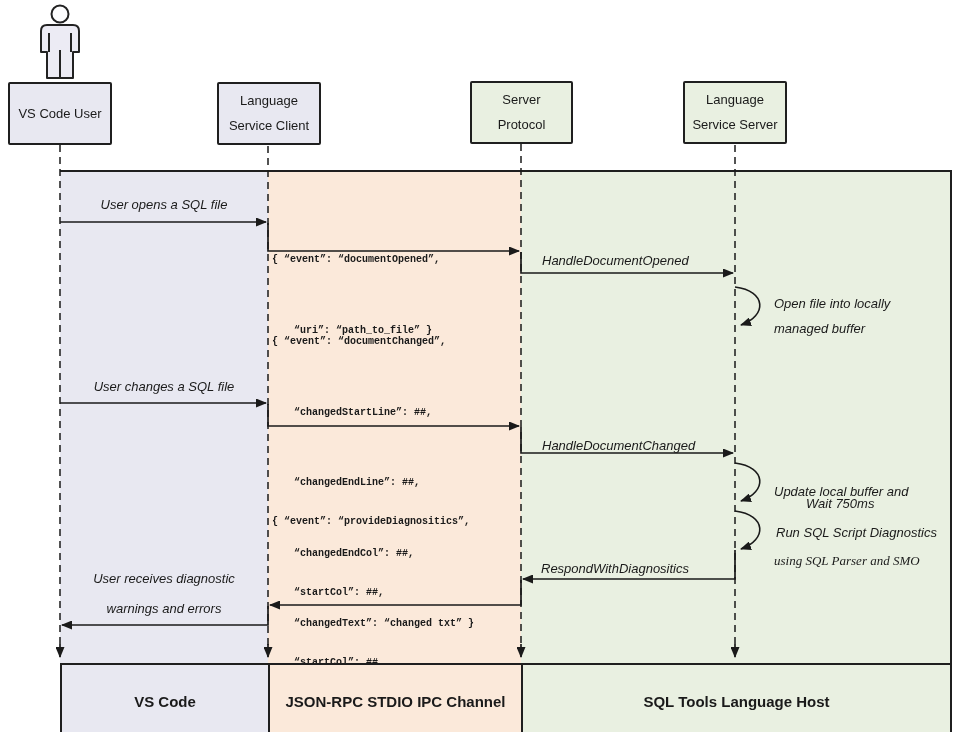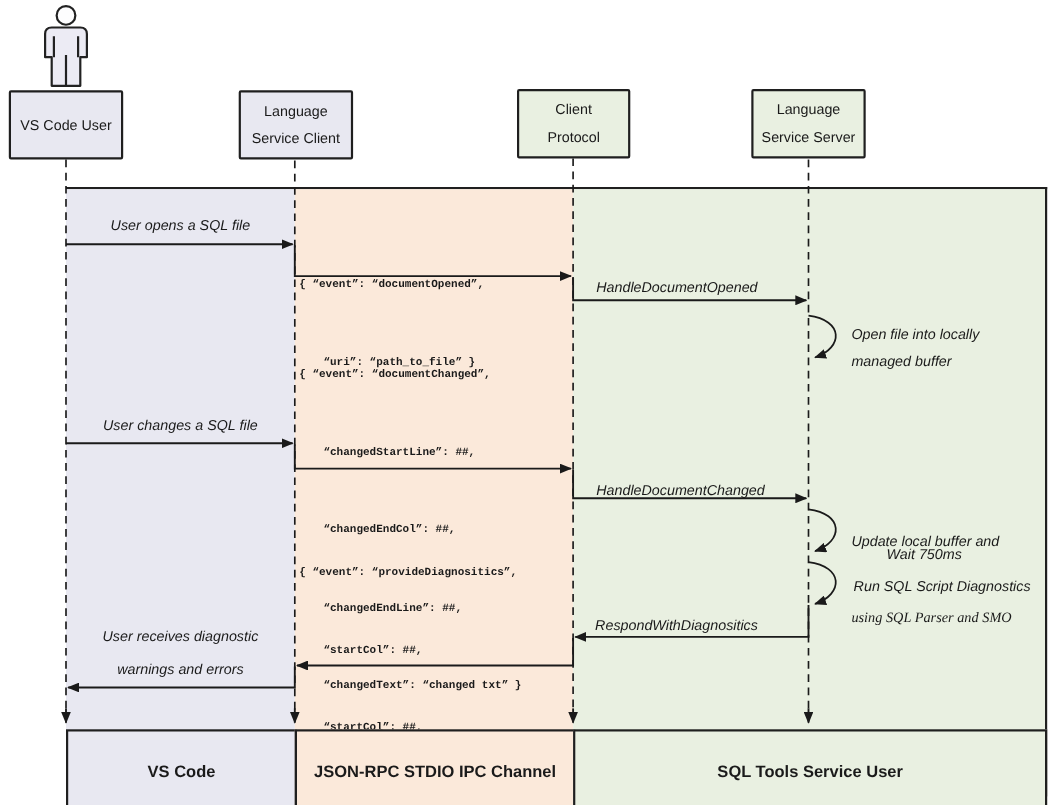--- a/index.html
+++ b/index.html
@@ -54,21 +54,21 @@
   </svg>
 
   <div class="hbox hbox-user" style="background: rgb(232, 232, 241);">
     <span>VS Code User</span>
   </div>
   <div class="hbox hbox-client" style="background: rgb(232, 232, 241);">
     <span>Language</span>
     <span>Service Client</span>
   </div>
   <div class="hbox hbox-protocol" style="background: rgb(233, 240, 225);">
-    <span>Client</span>
+    <span>Server</span>
     <span>Protocol</span>
   </div>
   <div class="hbox hbox-server" style="background: rgb(233, 240, 225);">
     <span>Language</span>
     <span>Service Server</span>
   </div>
 
   <svg class="overlay">
     <defs>
       <marker id="ah" markerUnits="userSpaceOnUse" markerWidth="11" markerHeight="9" refX="10" refY="4.5" orient="auto">
@@ -123,36 +123,36 @@
   <div class="lbl lbl-c" style="left:60px;top:571px;">User receives diagnostic</div>
   <div class="lbl lbl-c" style="left:60px;top:601px;">warnings and errors</div>
 
   <div class="code" style="left:272px;top:201px;">
     <div>{ “event”: “documentOpened”,</div>
     <div class="ind">“uri”: “path_to_file” }</div>
   </div>
   <div class="code" style="left:272px;top:283px;">
     <div>{ “event”: “documentChanged”,</div>
     <div class="ind">“changedStartLine”: ##,</div>
+    <div class="ind">“changedEndLine”: ##,</div>
     <div class="ind">“changedEndCol”: ##,</div>
-    <div class="ind">“changedEndLine”: ##,</div>
     <div class="ind">“changedText”: “changed txt” }</div>
   </div>
   <div class="code" style="left:272px;top:463px;">
     <div>{ “event”: “provideDiagnositics”,</div>
     <div class="ind">“startCol”: ##,</div>
     <div class="ind">“startCol”: ##,</div>
     <div class="ind">“endLine”: ##,</div>
     
     
   </div>
 
   <div class="bbox bbox-vscode" style="background: rgb(232, 232, 241);">
     <span>VS Code</span>
   </div>
   <div class="bbox bbox-ipc" style="background: rgb(251, 233, 218);">
     <span>JSON-RPC STDIO IPC Channel</span>
   </div>
   <div class="bbox bbox-host" style="background: rgb(233, 240, 225);">
-    <span>SQL Tools Service User</span>
+    <span>SQL Tools Language Host</span>
   </div>
 
 </div>
 
 </body></html>

